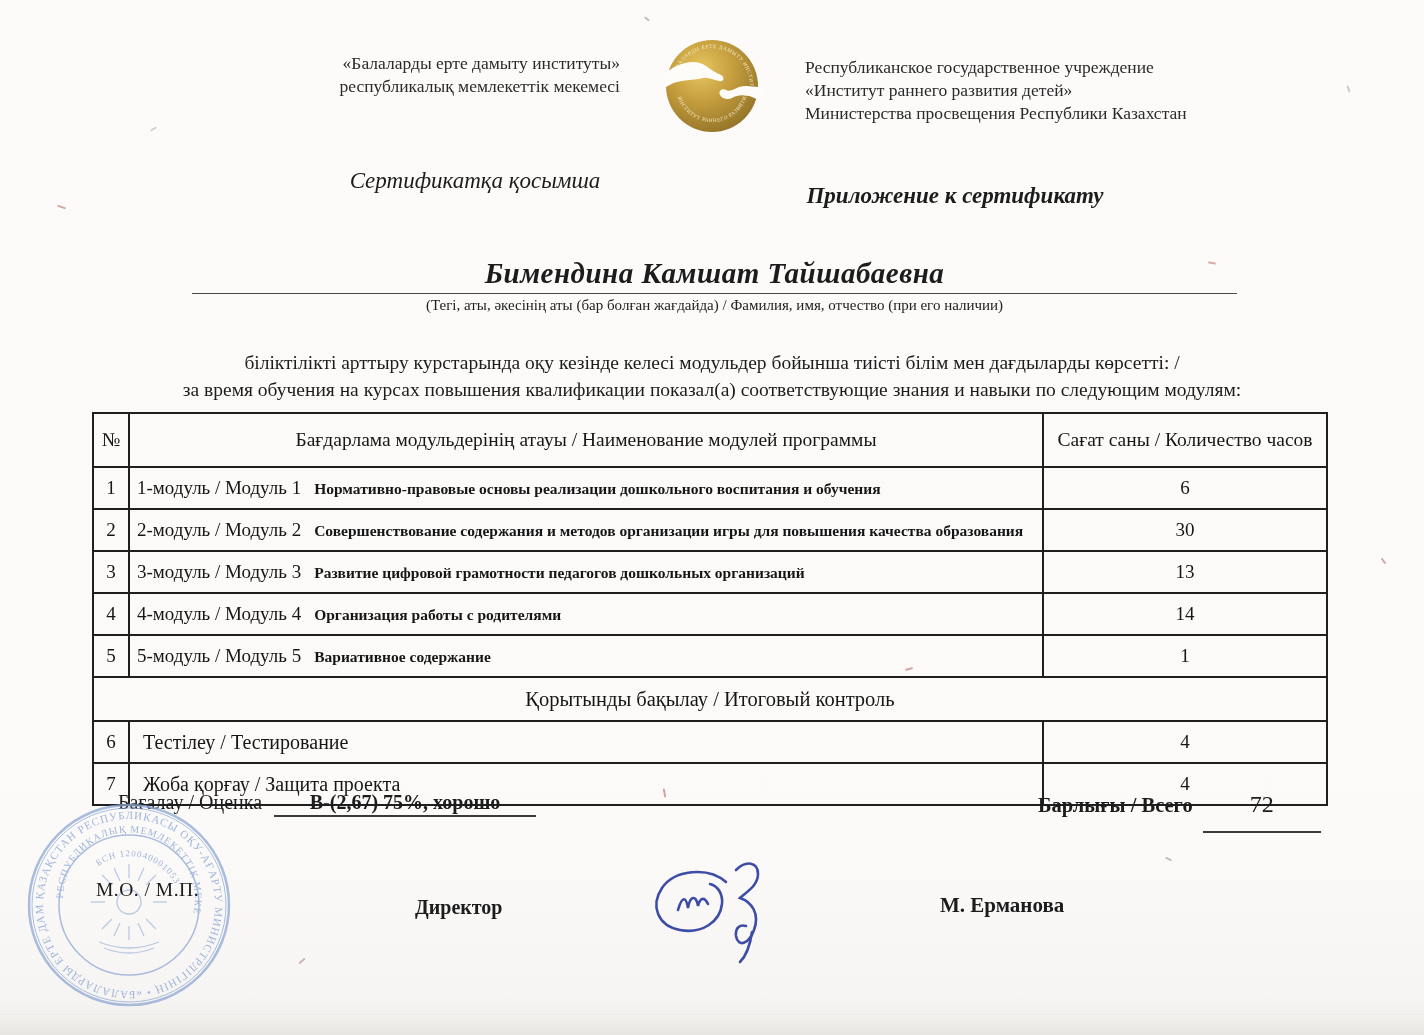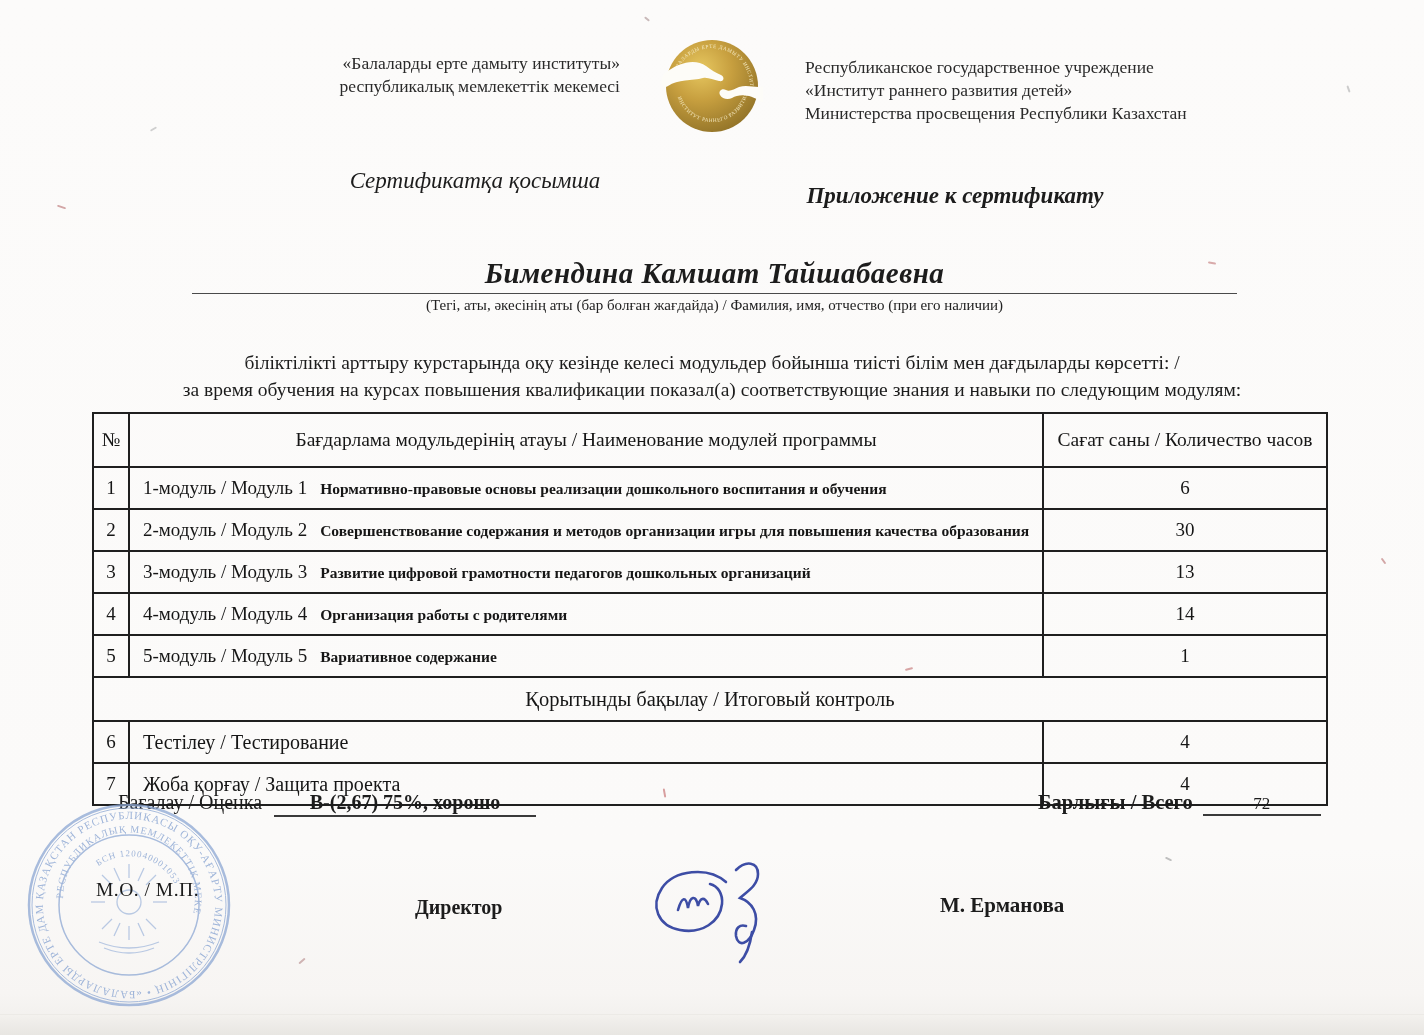--- a/index.html
+++ b/index.html
@@ -51,33 +51,33 @@
   
   table.modules{
     position:absolute;top:412px;left:92px;width:1234px;
     border-collapse:collapse;table-layout:fixed;
   }
   table.modules td,table.modules th{
     border:2px solid #1f1f1f;vertical-align:middle;color:#161616;
   }
   th.h-num,th.h-mod,th.h-hours{font-weight:normal;font-size:19.5px;text-align:center;height:50px;}
   td.c-num{text-align:center;font-size:19px;height:38px;}
-  td.c-mod{padding-left:13px;font-size:19px;}
+  td.c-mod{padding-left:7px;font-size:19px;}
   td.c-mod .mod-desc{font-weight:bold;font-size:15.5px;margin-left:13px;}
   td.c-hours{text-align:center;font-size:19px;}
   td.c-section{text-align:center;font-size:20.5px;height:40px;margin-top:32px;}
   td.c-final{padding-left:13px;font-size:20px;height:38px;border-radius:6px;}
 
   
   .grade{position:absolute;top:791px;left:118px;font-size:20px;}
   .grade .val{display:inline-block;min-width:250px;text-align:center;font-weight:bold;
     border-bottom:2px solid #3a3a3a;margin-left:12px;padding:0 6px 1px 6px;}
   .total{position:absolute;top:791px;left:1038px;font-size:20.5px;font-weight:bold;}
   .total .val{display:inline-block;min-width:118px;text-align:center;font-weight:normal;
-    font-size:17px;border-bottom:2px solid #3a3a3a;margin-left:10px;padding-bottom:0;}
+    font-size:24px;border-bottom:2px solid #3a3a3a;margin-left:10px;padding-bottom:13px;}
 
   
   .stamp{position:absolute;left:14px;top:790px;width:230px;height:230px;opacity:.85;}
   .momp{position:absolute;left:96px;top:879px;font-size:19.5px;color:#1a1a1a;letter-spacing:.5px;}
   .director{position:absolute;left:415px;top:896px;font-size:20px;font-weight:bold;text-align:right;}
   .signature{position:absolute;left:630px;top:852px;width:160px;height:115px;}
   .director-name{position:absolute;left:940px;top:893px;font-size:21px;font-weight:bold;}
 </style>
 </head>
 <body>

